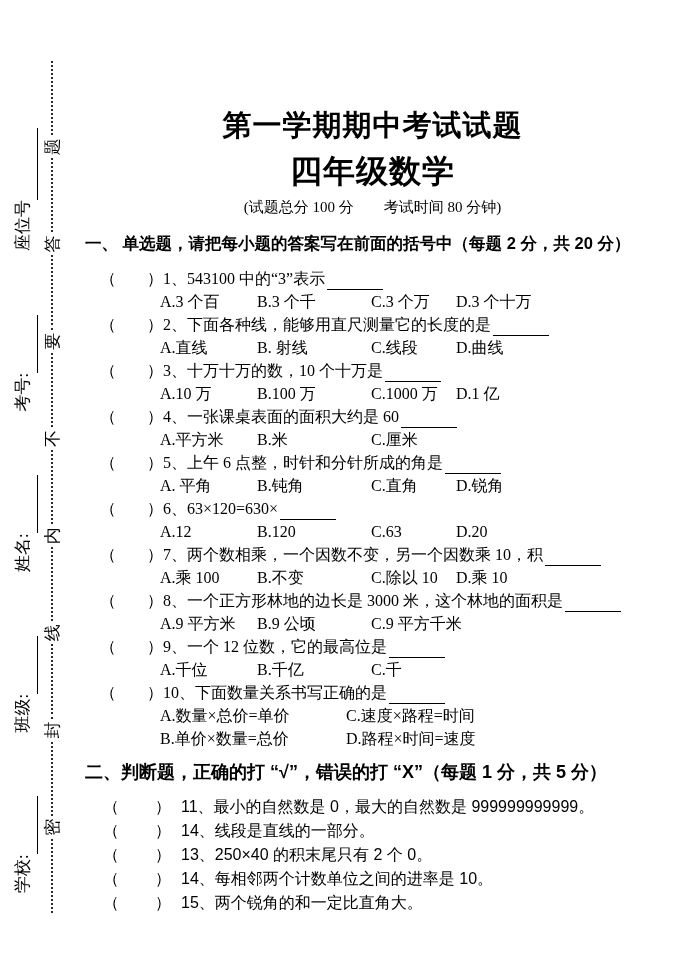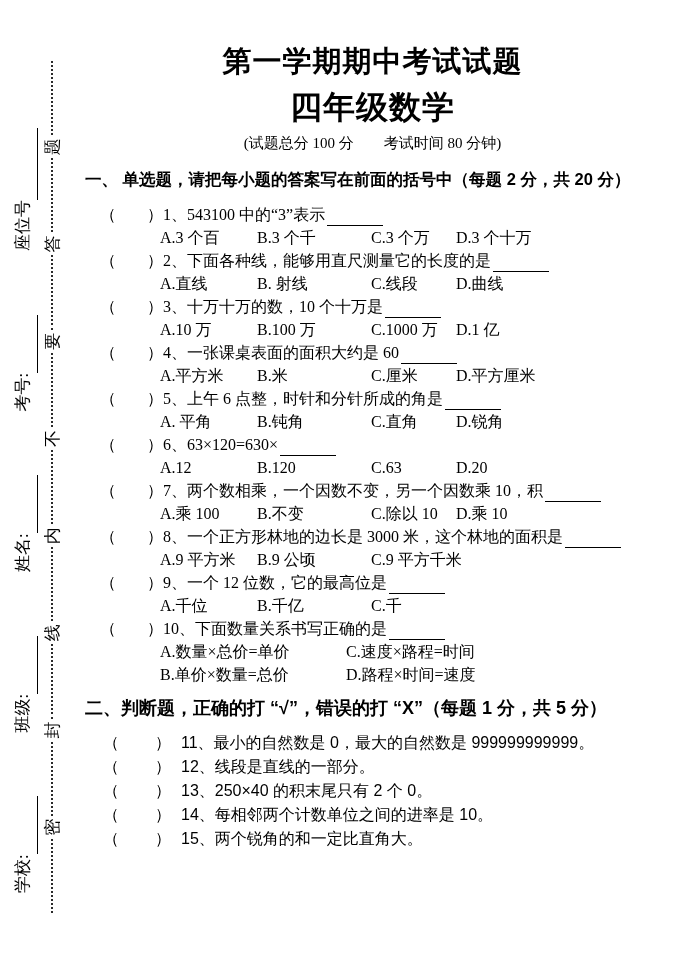--- a/index.html
+++ b/index.html
@@ -25,21 +25,21 @@
   .seal-group:last-child .seal-blank{width:72px;}
   .seal-dotline{
     position:absolute;left:41px;top:916px;width:858px;height:22px;
     transform:rotate(-90deg);transform-origin:0 0;
     display:flex;align-items:center;
     font-size:17px;white-space:nowrap;
   }
   .seal-leader{flex:1;height:0;border-top:2px dotted #2a2a2a;margin:0 3px;}
   .seal-char{flex:none;}
   
-  .content{position:absolute;left:85px;top:0;width:575px;padding-top:44px;}
+  .content{position:absolute;left:85px;top:0;width:575px;padding-top:108px;}
   .title1{margin:0;text-align:center;font-family:"Liberation Sans","DejaVu Sans",sans-serif;
     font-weight:bold;font-size:29px;line-height:34px;letter-spacing:1px;}
   .title2{margin:10px 0 0 0;text-align:center;font-family:"Liberation Sans","DejaVu Sans",sans-serif;
     font-weight:bold;font-size:32px;line-height:38px;letter-spacing:1px;}
   .subtitle{margin-top:7px;text-align:center;font-size:15px;line-height:20px;}
   .sec-head{margin-top:15px;font-family:"Liberation Sans","DejaVu Sans",sans-serif;
     font-weight:bold;font-size:16.5px;line-height:22px;}
   .sec-head.s2{margin-top:9px;font-size:18px;line-height:26px;}
   #s1-questions{margin-top:13px;}
   #s2-questions{margin-top:10px;}
@@ -159,21 +159,20 @@
             <span>（</span>
             <span class="br-gap"></span>
             <span>）</span>
             <span>4、一张课桌表面的面积大约是 60</span>
             <span class="blank"></span>
           </div>
           <div class="q-opts">
             <span>A.平方米</span>
             <span>B.米</span>
             <span>C.厘米</span>
-            <span>D.平方厘米</span>
           </div>
         </div>
         <div class="q-block">
           <div class="q-line">
             <span>（</span>
             <span class="br-gap"></span>
             <span>）</span>
             <span>5、上午 6 点整，时针和分针所成的角是</span>
             <span class="blank"></span>
           </div>
@@ -264,21 +263,21 @@
         <div class="j-line">
           <span>（</span>
           <span class="br-gap"></span>
           <span>）</span>
           <span class="j-text">11、最小的自然数是 0，最大的自然数是 999999999999。</span>
         </div>
         <div class="j-line">
           <span>（</span>
           <span class="br-gap"></span>
           <span>）</span>
-          <span class="j-text">12、线段是直线的一部分。</span>
+          <span class="j-text">14、线段是直线的一部分。</span>
         </div>
         <div class="j-line">
           <span>（</span>
           <span class="br-gap"></span>
           <span>）</span>
           <span class="j-text">13、250×40 的积末尾只有 2 个 0。</span>
         </div>
         <div class="j-line">
           <span>（</span>
           <span class="br-gap"></span>

